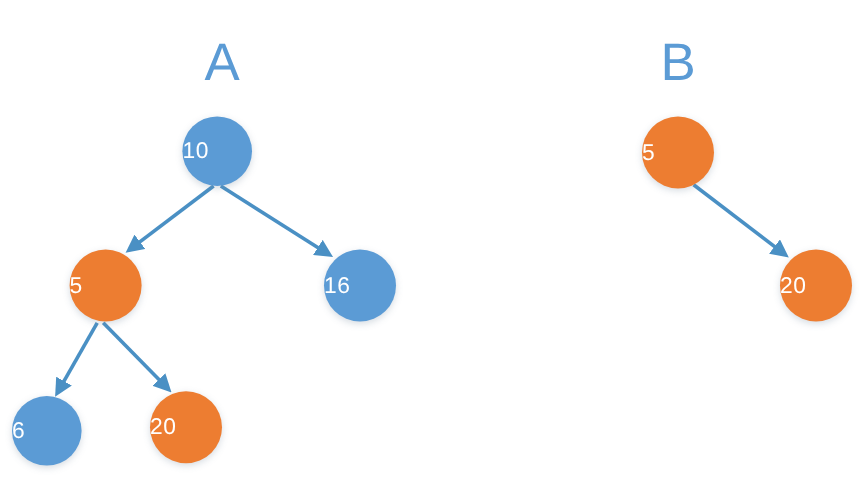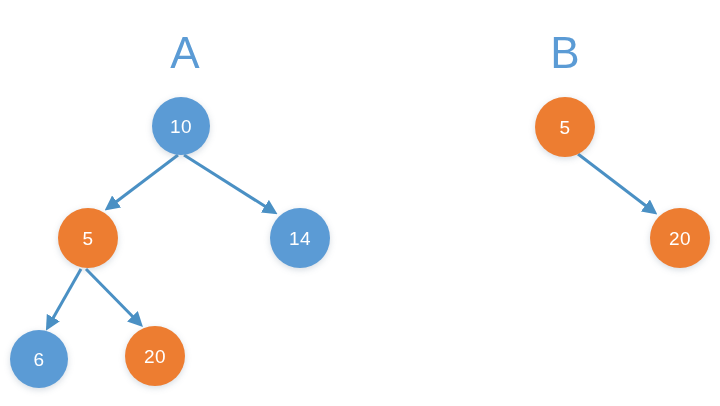--- a/index.html
+++ b/index.html
@@ -38,21 +38,21 @@
     color: #5B9BD5;
     text-align: center;
     white-space: nowrap;
     user-select: none;
   }
   .node {
     position: absolute;
     border-radius: 50%;
     display: flex;
     align-items: center;
-    justify-content: center;
+    justify-content: flex-start;
     color: #ffffff;
     font-size: 19px;
     line-height: 1;
     font-weight: 400;
     box-shadow: 0 2px 6px rgba(120,140,160,0.30);
     user-select: none;
   }
   .node.blue { background: #5B9BD5; }
   .node.orange { background: #ED7D31; }
   .node-label {
@@ -85,21 +85,21 @@
       <div class="tree-label" style="color: rgb(91, 155, 213); left: 525px; top: 31px; width: 80px;">B</div>
     </div>
   <div id="nodes-group">
       <div class="node blue" style="left: 152px; top: 97px; width: 58px; height: 58px; background: rgb(91, 155, 213); color: rgb(255, 255, 255);">
         <span class="node-label">10</span>
       </div>
       <div class="node orange" style="left: 58px; top: 208px; width: 60px; height: 60px; background: rgb(237, 125, 49); color: rgb(255, 255, 255);">
         <span class="node-label">5</span>
       </div>
       <div class="node blue" style="left: 270px; top: 208px; width: 60px; height: 60px; background: rgb(91, 155, 213); color: rgb(255, 255, 255);">
-        <span class="node-label">14</span>
+        <span class="node-label">16</span>
       </div>
       <div class="node blue" style="left: 10px; top: 330px; width: 58px; height: 58px; background: rgb(91, 155, 213); color: rgb(255, 255, 255);">
         <span class="node-label">6</span>
       </div>
       <div class="node orange" style="left: 125px; top: 326px; width: 60px; height: 60px; background: rgb(237, 125, 49); color: rgb(255, 255, 255);">
         <span class="node-label">20</span>
       </div>
       <div class="node orange" style="left: 535px; top: 97px; width: 60px; height: 60px; background: rgb(237, 125, 49); color: rgb(255, 255, 255);">
         <span class="node-label">5</span>
       </div>

